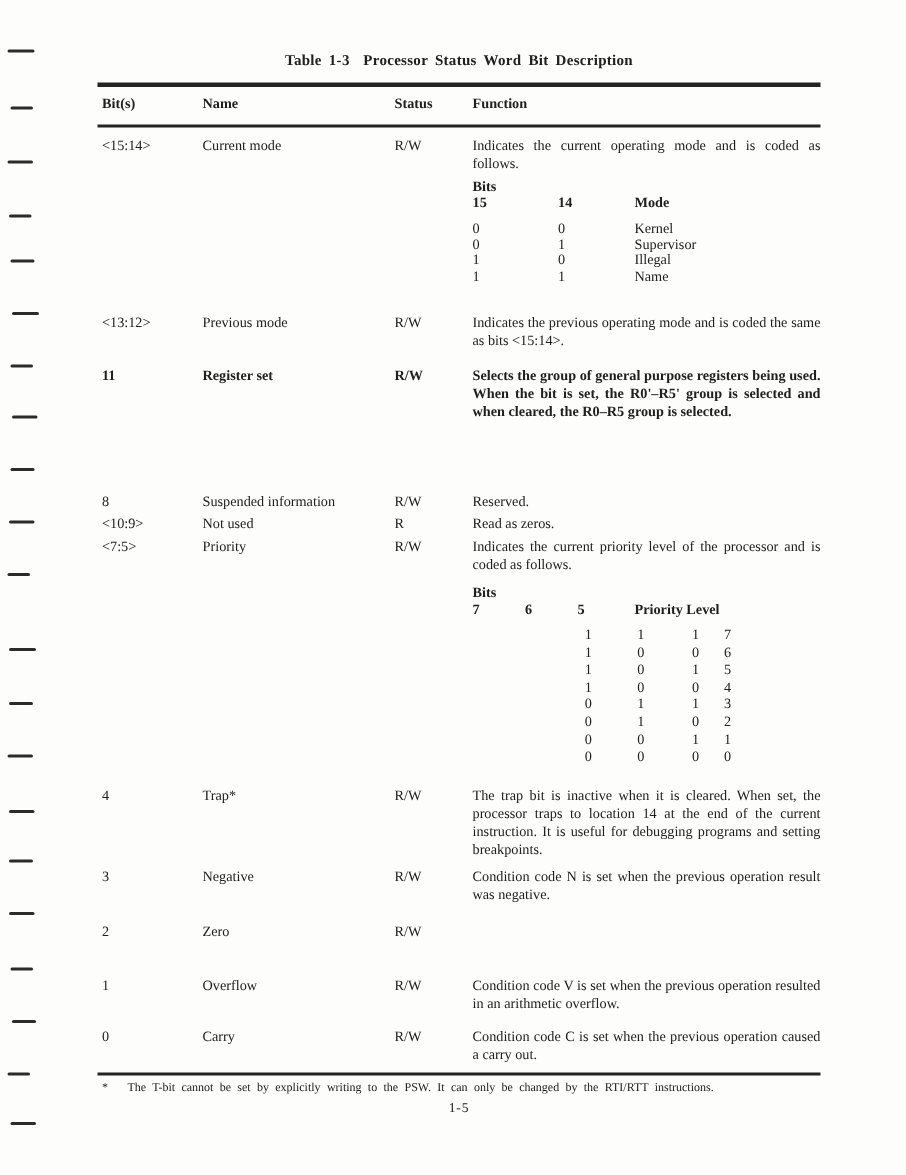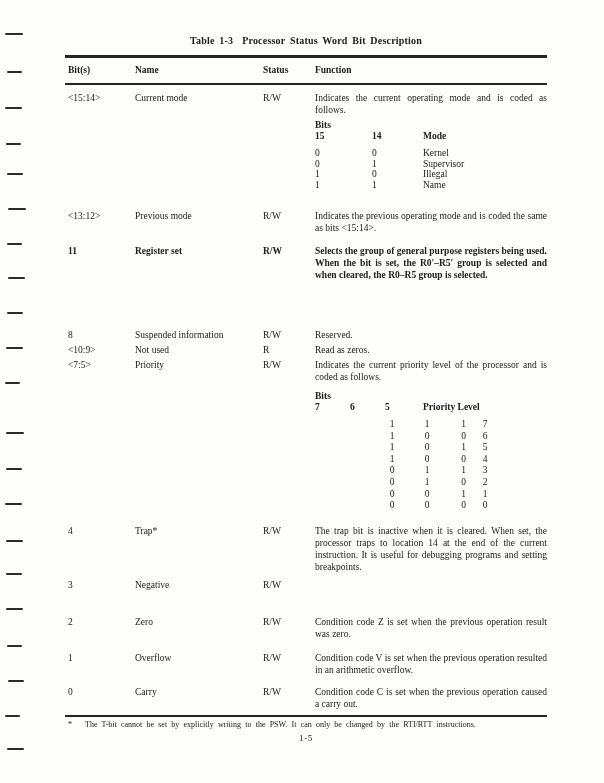--- a/index.html
+++ b/index.html
@@ -211,29 +211,29 @@
     <span class="c-status">R/W</span>
     <div class="c-func">
         <p>The trap bit is inactive when it is cleared. When set, the processor traps to location 14 at the end of the current instruction. It is useful for debugging programs and setting breakpoints.</p>
       </div>
   </div>
 
   <div class="row r8">
     <span class="c-bits">3</span>
     <span class="c-name">Negative</span>
     <span class="c-status">R/W</span>
+    <div class="c-func">
+        <p>Condition code N is set when the previous operation result was negative.</p>
+      </div>
   </div>
 
   <div class="row r9">
     <span class="c-bits">2</span>
     <span class="c-name">Zero</span>
     <span class="c-status">R/W</span>
-    <div class="c-func">
-        <p>Condition code Z is set when the previous operation result was zero.</p>
-      </div>
   </div>
 
   <div class="row r10">
     <span class="c-bits">1</span>
     <span class="c-name">Overflow</span>
     <span class="c-status">R/W</span>
     <div class="c-func">
         <p>Condition code V is set when the previous operation resulted in an arithmetic overflow.</p>
       </div>
   </div>

